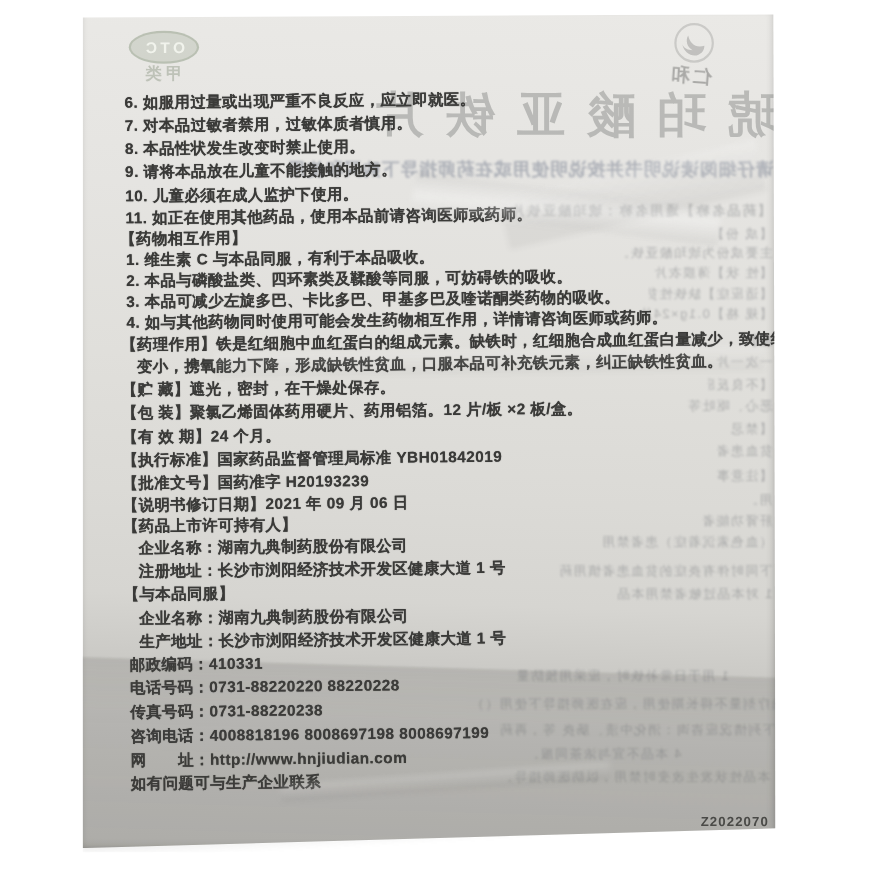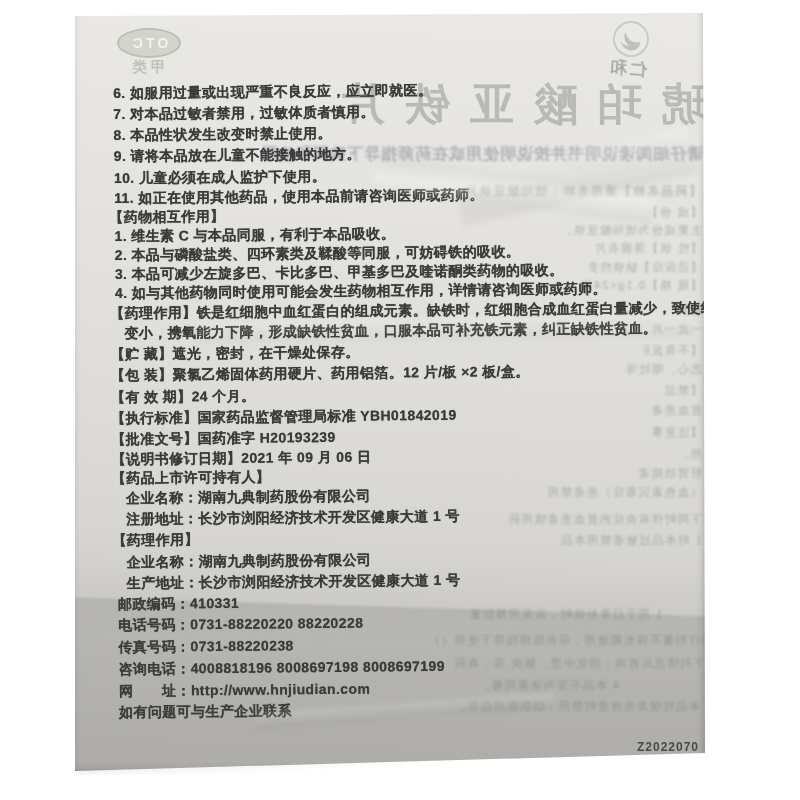--- a/index.html
+++ b/index.html
@@ -125,21 +125,21 @@
         <div class="line ind2" style="top: 312px;">变小，携氧能力下降，形成缺铁性贫血，口服本品可补充铁元素，纠正缺铁性贫血。</div>
         <div class="line ind0" style="top: 333px;">【贮 藏】遮光，密封，在干燥处保存。</div>
         <div class="line ind0" style="top: 354px;">【包 装】聚氯乙烯固体药用硬片、药用铝箔。12 片/板 ×2 板/盒。</div>
         <div class="line ind0" style="top: 376px;">【有 效 期】24 个月。</div>
         <div class="line ind0" style="top: 397px;">【执行标准】国家药品监督管理局标准 YBH01842019</div>
         <div class="line ind0" style="top: 418px;">【批准文号】国药准字 H20193239</div>
         <div class="line ind0" style="top: 438px;">【说明书修订日期】2021 年 09 月 06 日</div>
         <div class="line ind0" style="top: 457px;">【药品上市许可持有人】</div>
         <div class="line ind2" style="top: 477px;">企业名称：湖南九典制药股份有限公司</div>
         <div class="line ind2" style="top: 498px;">注册地址：长沙市浏阳经济技术开发区健康大道 1 号</div>
-        <div class="line ind0" style="top: 519px;">【药理作用】</div>
+        <div class="line ind0" style="top: 519px;">【与本品同服】</div>
         <div class="line ind2" style="top: 541px;">企业名称：湖南九典制药股份有限公司</div>
         <div class="line ind2" style="top: 562px;">生产地址：长沙市浏阳经济技术开发区健康大道 1 号</div>
         <div class="line ind1" style="top: 583px;">邮政编码：410331</div>
         <div class="line ind1" style="top: 604px;">电话号码：0731-88220220 88220228</div>
         <div class="line ind1" style="top: 626px;">传真号码：0731-88220238</div>
         <div class="line ind1" style="top: 648px;">咨询电话：4008818196  8008697198  8008697199</div>
         <div class="line ind1" style="top: 670px;">网　　址：http://www.hnjiudian.com</div>
         <div class="line ind1" style="top: 691px;">如有问题可与生产企业联系</div>
       </div>
 

